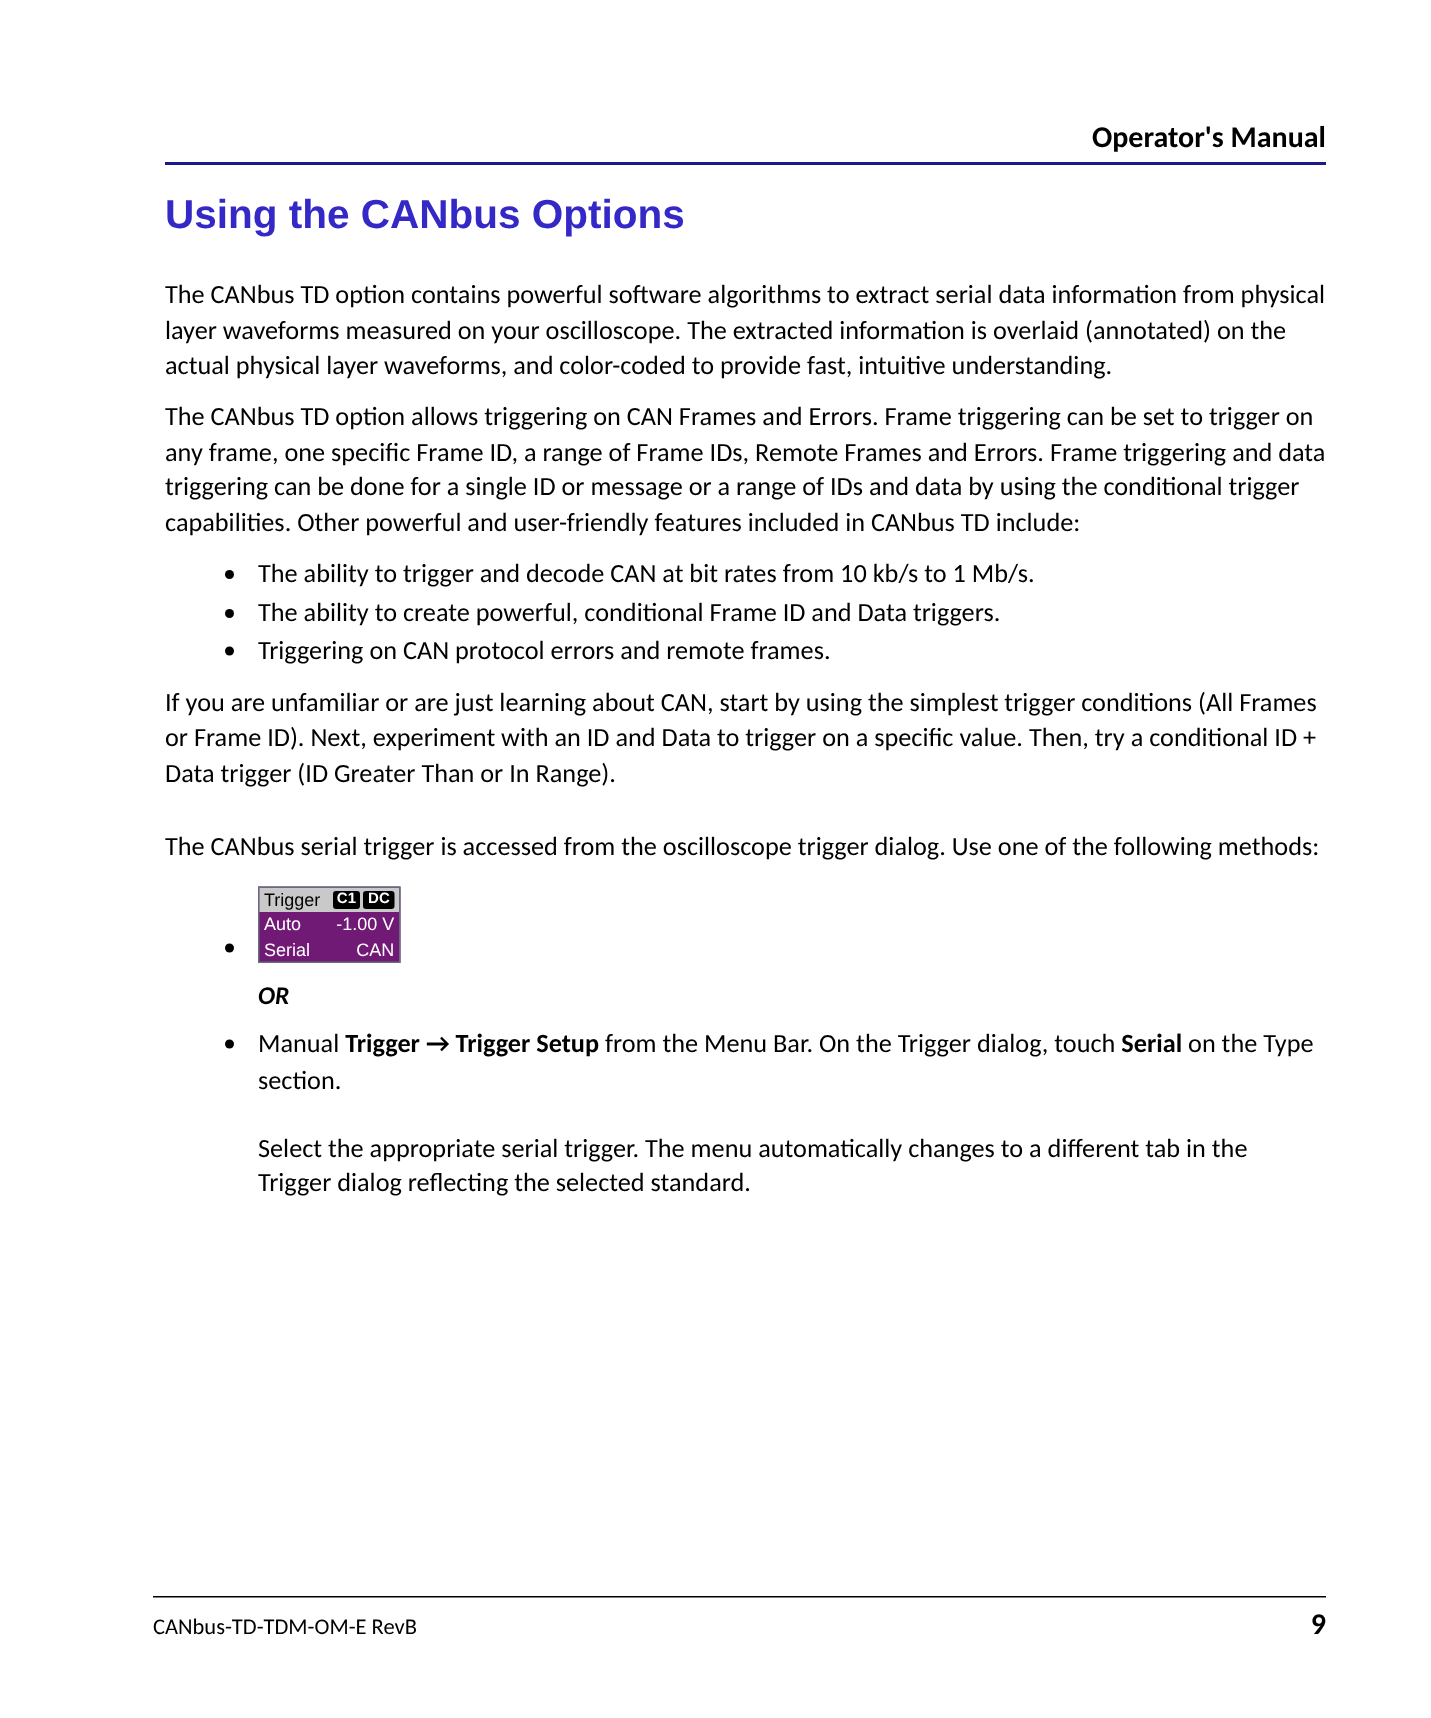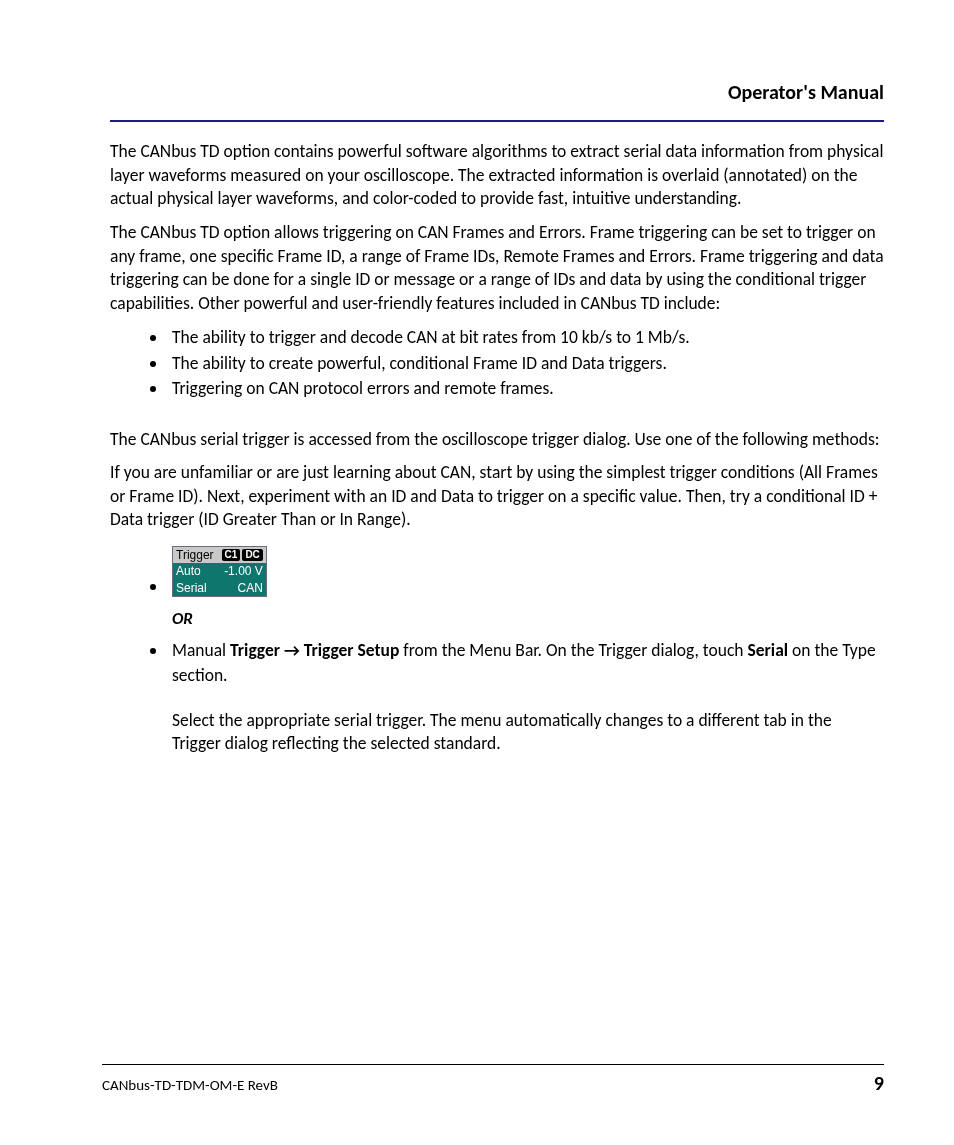--- a/index.html
+++ b/index.html
@@ -11,21 +11,21 @@
   .page {
     width: 954px;
     height: 1145px;
     box-sizing: border-box;
     padding: 80px 70px 40px 110px;
     position: relative;
   }
   .header-row {
     text-align: right;
     border-bottom: 2px solid #1a1a8a;
-    padding-bottom: 16px;
+    padding-bottom: 4px;
     margin-bottom: 18px;
   }
   .header-title {
     font-weight: 700;
     font-size: 20px;
   }
   .h1 {
     font-family: Verdana, Geneva, sans-serif;
     color: #3428c7;
     font-size: 27px;
@@ -53,21 +53,21 @@
     margin: 6px 0 6px 0;
   }
   
   .trigger-box {
     display: inline-block;
     border: 1px solid #6a6a80;
     font-family: Tahoma, Arial, sans-serif;
     font-size: 12px;
     line-height: 1.2;
     margin: 4px 0 4px 0;
-    background: #0f766e;
+    background: #701a75;
     color: #fff;
   }
   .trigger-box .row {
     display: flex;
     justify-content: space-between;
     align-items: center;
     padding: 1px 3px;
     gap: 8px;
   }
   .trigger-box .row.top {
@@ -108,33 +108,34 @@
 </style>
 </head>
 <body>
 
 <div class="page">
 
   <div class="header-row">
     <span class="header-title">Operator's Manual</span>
   </div>
 
+  <div class="h1">Using the CANbus Options</div>
 
   <p class="body-text">The CANbus TD option contains powerful software algorithms to extract serial data information from physical layer waveforms measured on your oscilloscope. The extracted information is overlaid (annotated) on the actual physical layer waveforms, and color-coded to provide fast, intuitive understanding.</p>
   <p class="body-text">The CANbus TD option allows triggering on CAN Frames and Errors. Frame triggering can be set to trigger on any frame, one specific Frame ID, a range of Frame IDs, Remote Frames and Errors. Frame triggering and data triggering can be done for a single ID or message or a range of IDs and data by using the conditional trigger capabilities. Other powerful and user-friendly features included in CANbus TD include:</p>
 
   <ul class="bullets">
     <li>The ability to trigger and decode CAN at bit rates from 10 kb/s to 1 Mb/s.</li>
     <li>The ability to create powerful, conditional Frame ID and Data triggers.</li>
     <li>Triggering on CAN protocol errors and remote frames.</li>
   </ul>
 
+  <p class="body-text">If you are unfamiliar or are just learning about CAN, start by using the simplest trigger conditions (All Frames or Frame ID). Next, experiment with an ID and Data to trigger on a specific value. Then, try a conditional ID + Data trigger (ID Greater Than or In Range).</p>
+
   <p class="body-text" style="margin-top:26px">The CANbus serial trigger is accessed from the oscilloscope trigger dialog. Use one of the following methods:</p>
-
-  <p class="body-text">If you are unfamiliar or are just learning about CAN, start by using the simplest trigger conditions (All Frames or Frame ID). Next, experiment with an ID and Data to trigger on a specific value. Then, try a conditional ID + Data trigger (ID Greater Than or In Range).</p>
 
   <ul class="bullets">
     <li>
 
       <div style="margin-top:6px">
         <div class="trigger-box">
           <div class="row top">
             <span>Trigger</span>
             <span class="right">
               <span class="badge">C1</span>

